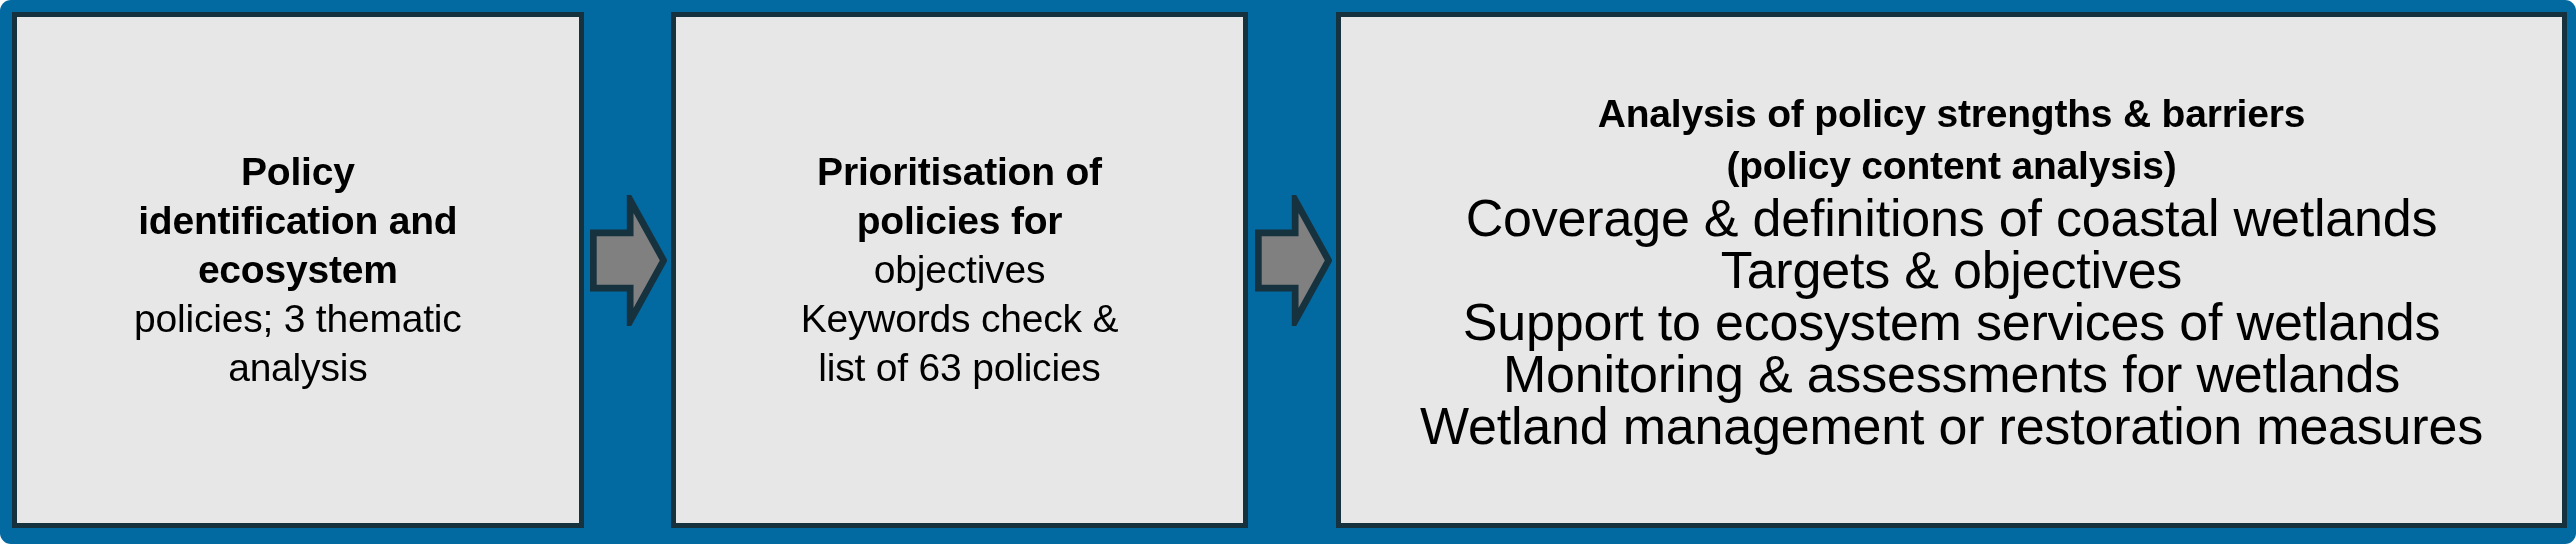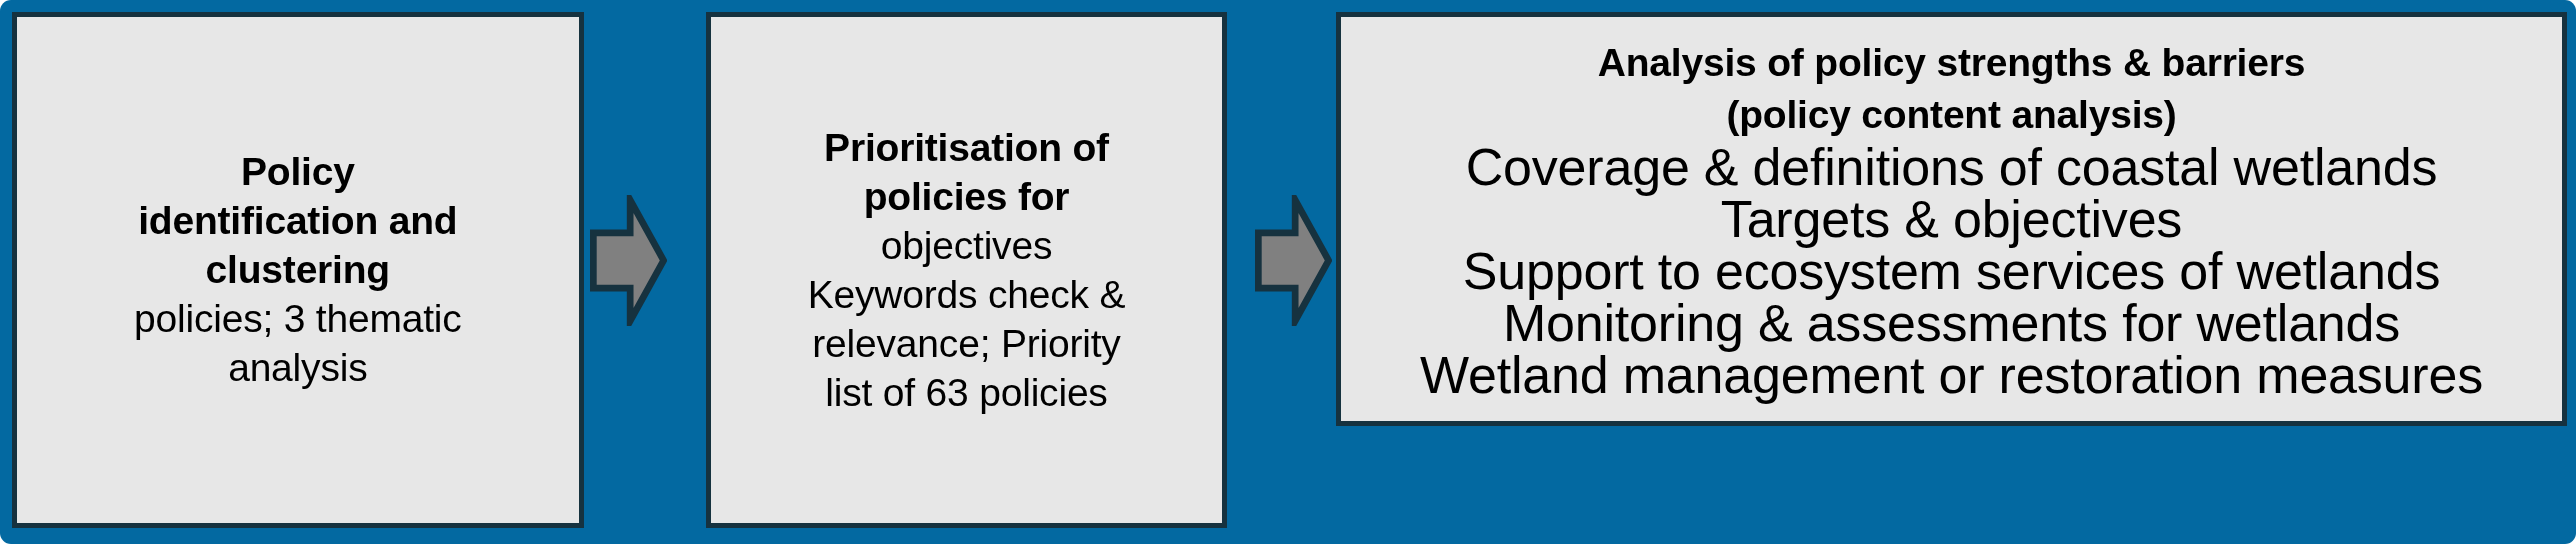--- a/index.html
+++ b/index.html
@@ -29,22 +29,22 @@
     border: 5px solid #16323F;
     display: flex;
     flex-direction: column;
     align-items: center;
     justify-content: center;
     padding: 5px 8.4px;
     overflow: hidden;
   }
 
   .box-1 { left: 11.8px;   top: 11.8px; width: 572px;  height: 516px; }
-  .box-2 { left: 706px;  top: 11.8px; width: 521px;  height: 516px; }
-  .box-3 { left: 1336px; top: 11.8px; width: 1231px; height: 414px; align-items: center; }
+  .box-2 { left: 671px;  top: 11.8px; width: 577px;  height: 516px; }
+  .box-3 { left: 1336px; top: 11.8px; width: 1231px; height: 516px; align-items: center; }
 
   .heading-line,
   .body-line {
     display: block;
     width: 100%;
     text-align: center;
     color: #000000;
     white-space: nowrap;
   }
 
@@ -74,35 +74,34 @@
   .arrow-2 { left: 1255px; top: 195px; width: 77px; height: 131px; }
 </style>
 </head>
 <body>
 
 <div id="flow">
 
   <div class="process-box box-1">
     <span class="heading-line">Policy</span>
     <span class="heading-line">identification and</span>
-    <span class="heading-line">clustering</span>
+    <span class="heading-line">ecosystem</span>
     <span class="body-line">policies; 3 thematic</span>
     <span class="body-line">analysis</span>
   </div>
 
   <svg class="flow-arrow arrow-1" viewBox="0 0 92 156" preserveAspectRatio="none">
     <polygon points="4,45 48,45 48,6 88,78 48,150 48,111 4,111" fill="#808080" stroke="#16323F" stroke-width="8" stroke-linejoin="miter"></polygon>
   </svg>
 
   <div class="process-box box-2">
     <span class="heading-line">Prioritisation of</span>
     <span class="heading-line">policies for</span>
     <span class="body-line">objectives</span>
     <span class="body-line">Keywords check &amp;</span>
-    <span class="body-line">relevance; Priority</span>
     <span class="body-line">list of 63 policies</span>
   </div>
 
   <svg class="flow-arrow arrow-2" viewBox="0 0 92 156" preserveAspectRatio="none">
     <polygon points="4,45 48,45 48,6 88,78 48,150 48,111 4,111" fill="#808080" stroke="#16323F" stroke-width="8" stroke-linejoin="miter"></polygon>
   </svg>
 
   <div class="process-box box-3">
     <span class="heading-line">Analysis of policy strengths &amp; barriers</span>
     <span class="heading-line">(policy content analysis)</span>

